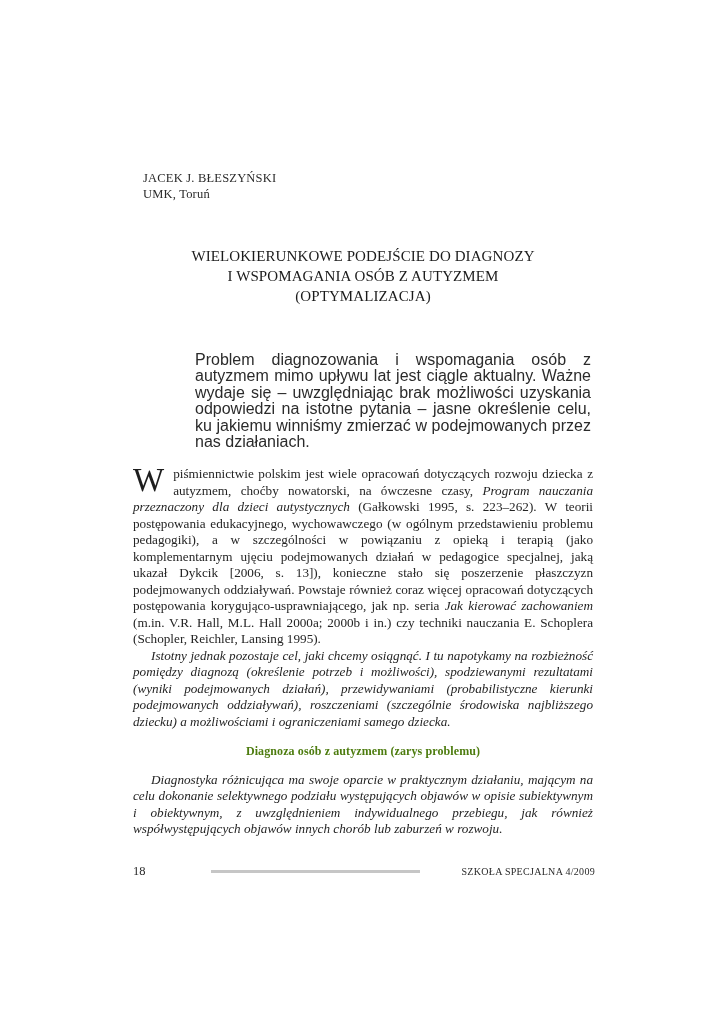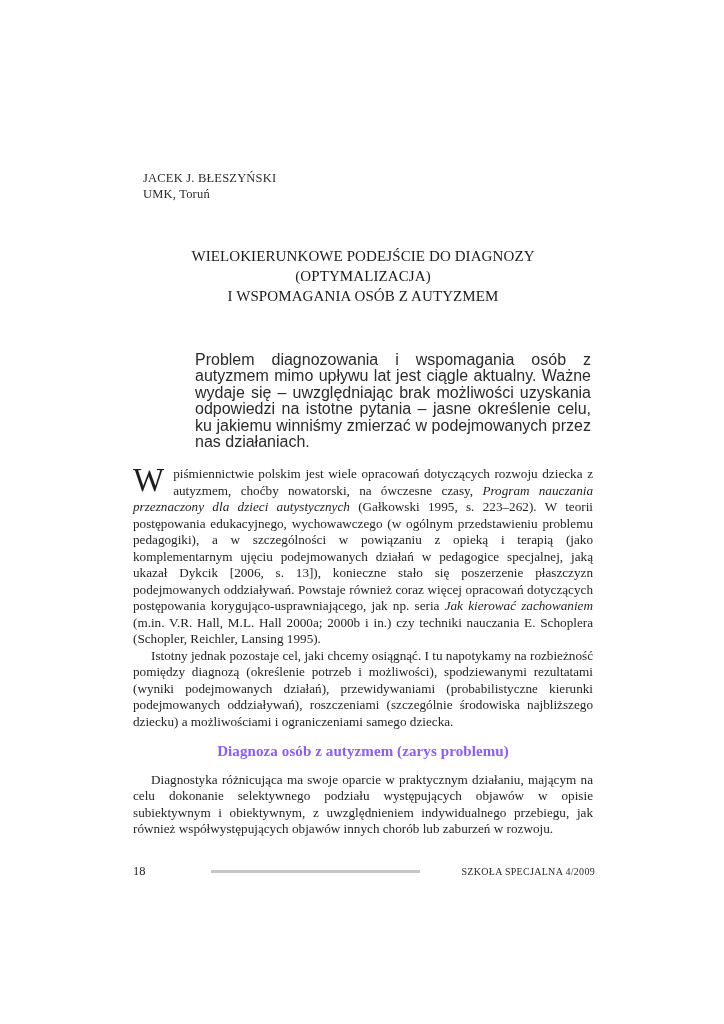--- a/index.html
+++ b/index.html
@@ -45,36 +45,36 @@
     color: #2b2b2b;
   }
   .body-text {
     margin-top: 16px;
     font-size: 13.2px;
     line-height: 16.5px;
     text-align: justify;
     color: #242424;
   }
   .para { margin: 0; }
-  .para.indent { text-indent: 18px; }
+  .para.indent { text-indent: 18px; font-style: italic; }
   .dropcap {
     float: left;
     font-size: 33px;
     line-height: 29px;
     padding: 0 9px 1px 0;
     color: #1d1d1d;
   }
   .section-heading {
     margin-top: 13px;
     margin-bottom: 12px;
     text-align: center;
     font-weight: bold;
-    font-size: 15px;
+    font-size: 12px;
     letter-spacing: 0.1px;
-    color: #8b5cf6;
+    color: #4d7c0f;
   }
   .footer {
     position: absolute;
     left: 133px;
     top: 864px;
     width: 462px;
     display: flex;
     align-items: center;
     gap: 33px;
   }
@@ -102,22 +102,22 @@
 <div class="page">
   <div class="content">
 
     <div class="author-block">
       <div>JACEK J. BŁESZYŃSKI</div>
       <div>UMK, Toruń</div>
     </div>
 
     <div class="article-title">
       <div>WIELOKIERUNKOWE PODEJŚCIE DO DIAGNOZY</div>
+      <div>I WSPOMAGANIA OSÓB Z AUTYZMEM</div>
       <div>(OPTYMALIZACJA)</div>
-      <div>I WSPOMAGANIA OSÓB Z AUTYZMEM</div>
     </div>
 
     <div class="abstract">Problem diagnozowania i wspomagania osób z autyzmem mimo upływu lat jest ciągle aktualny. Ważne wydaje się – uwzględniając brak możliwości uzyskania odpowiedzi na istotne pytania – jasne określenie celu, ku jakiemu winniśmy zmierzać w podejmowanych przez nas działaniach.</div>
 
     <div class="body-text">
       <p class="para">
         <span class="dropcap">W</span>
         <span><span>piśmiennictwie polskim jest wiele opracowań dotyczących rozwoju dziecka z autyzmem, choćby nowatorski, na ówczesne czasy, </span><span style="font-style: italic;">Program nauczania przeznaczony dla dzieci autystycznych</span><span> (Gałkowski 1995, s. 223–262). W teorii postępowania edukacyjnego, wychowawczego (w ogólnym przedstawieniu problemu pedagogiki), a w szczególności w powiązaniu z opieką i terapią (jako komplementarnym ujęciu podejmowanych działań w pedagogice specjalnej, jaką ukazał Dykcik [2006, s. 13]), konieczne stało się poszerzenie płaszczyzn podejmowanych oddziaływań. Powstaje również coraz więcej opracowań dotyczących postępowania korygująco-usprawniającego, jak np. seria </span><span style="font-style: italic;">Jak kierować zachowaniem</span><span> (m.in. V.R. Hall, M.L. Hall 2000a; 2000b i in.) czy techniki nauczania E. Schoplera (Schopler, Reichler, Lansing 1995).</span></span>
       </p>
       <p class="para indent">Istotny jednak pozostaje cel, jaki chcemy osiągnąć. I tu napotykamy na rozbieżność pomiędzy diagnozą (określenie potrzeb i możliwości), spodziewanymi rezultatami (wyniki podejmowanych działań), przewidywaniami (probabilistyczne kierunki podejmowanych oddziaływań), roszczeniami (szczególnie środowiska najbliższego dziecku) a możliwościami i ograniczeniami samego dziecka.</p>

